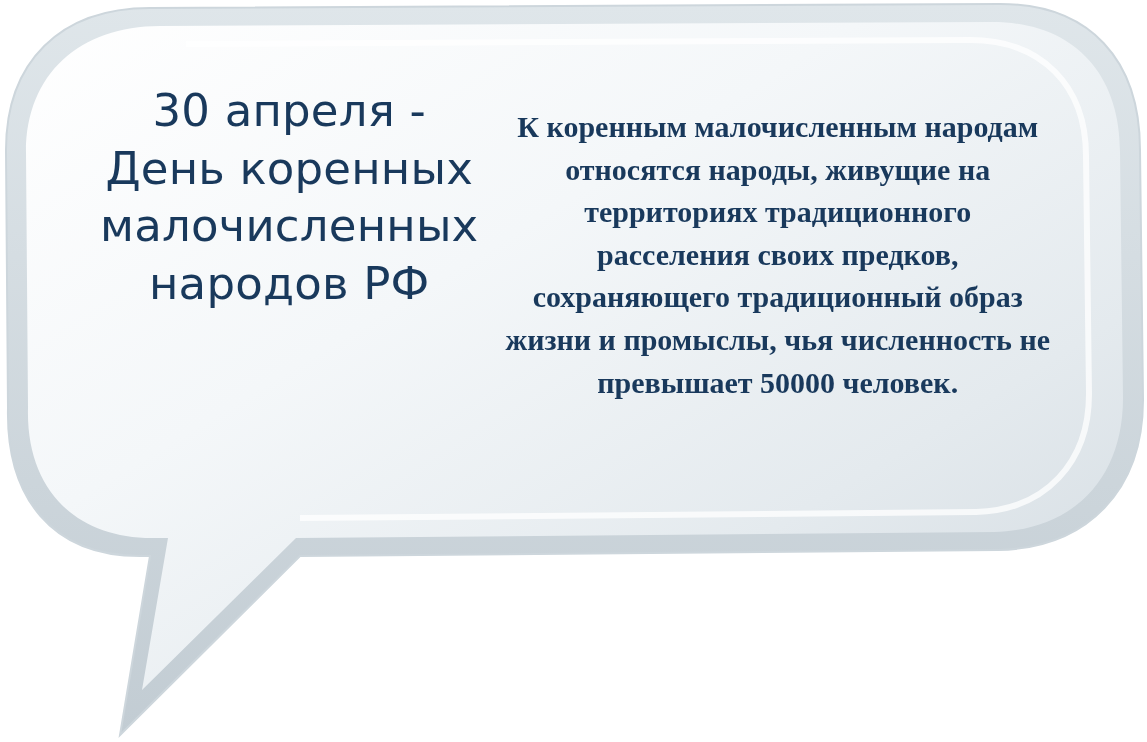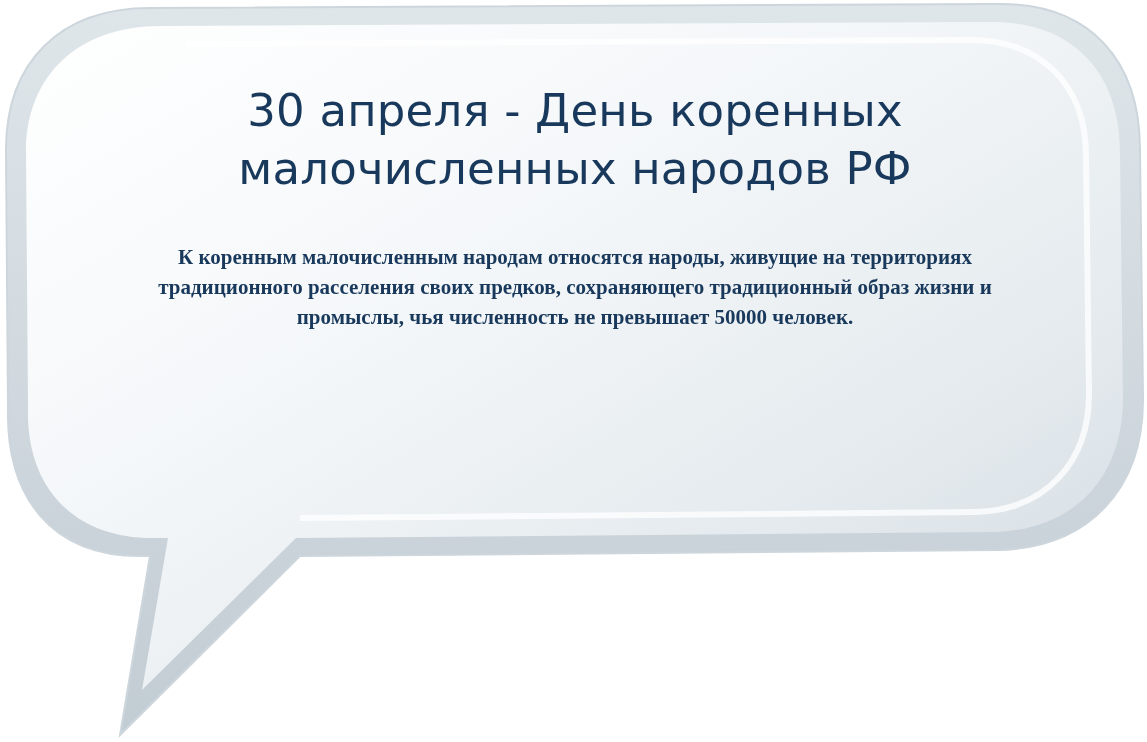--- a/index.html
+++ b/index.html
@@ -32,43 +32,43 @@
     height: 742px;
   }
 
   .content {
     position: absolute;
     left: 70px;
     top: 40px;
     width: 1010px;
     height: 500px;
     display: flex;
-    flex-direction: column;
-    align-items: center;
+    flex-direction: row;
     justify-content: flex-start;
     text-align: center;
     box-sizing: border-box;
     padding: 20px 30px 0 30px;
+    gap: 27px;
   }
 
   .title {
     font-family: "DejaVu Sans", sans-serif;
     font-size: 45px;
     line-height: 1.28;
     color: #19395c;
     font-weight: 400;
     letter-spacing: 0.2px;
     margin: 22px 0 0 0;
     max-width: 860px;
   }
 
   .para {
     font-family: "Liberation Serif", serif;
     font-weight: bold;
-    font-size: 21px;
+    font-size: 30px;
     line-height: 1.42;
     color: #19395c;
     max-width: 900px;
   }
 
   .para-1 { margin-top: 46px; }
   .para-2 { margin-top: 44px; }
 </style>
 </head>
 <body>

